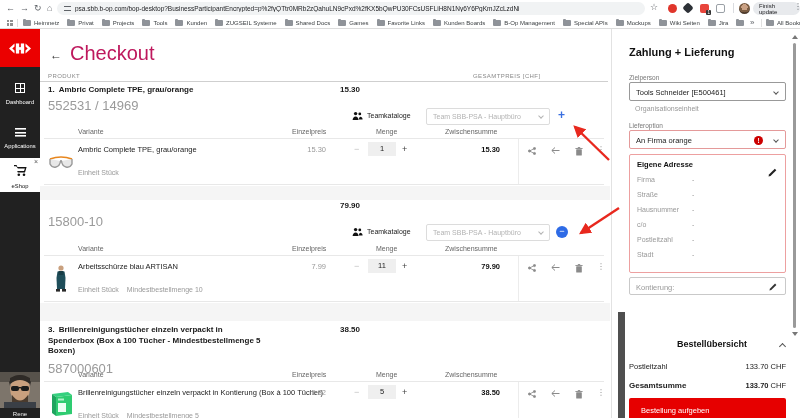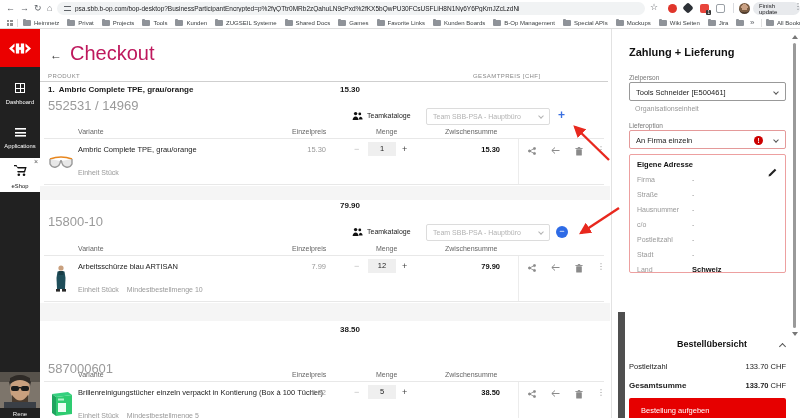--- a/index.html
+++ b/index.html
@@ -424,21 +424,21 @@
           <rect x="10.5" y="7" width="5" height="4" fill="#173c46"></rect>
           <rect x="8" y="25" width="4" height="2.6" fill="#2a2a2a"></rect>
           <rect x="14" y="25" width="4" height="2.6" fill="#2a2a2a"></rect>
         </svg>
         <span class="v-name">Arbeitsschürze blau ARTISAN</span>
         <span class="v-unit">
           <span>Einheit Stück</span><span class="min">Mindestbestellmenge 10</span>
         </span>
         <span class="v-price">7.99</span>
         <span class="v-minus">−</span>
-        <span class="v-qty">12</span>
+        <span class="v-qty">11</span>
         <span class="v-plus">+</span>
         <span class="v-sub">79.90</span>
         <span class="v-div"></span>
         <svg class="v-ico" style="left:484px" width="8" height="8" viewBox="0 0 8 8">
           <g stroke="#8a8a8a" stroke-width="0.8" fill="#8a8a8a">
               <line x1="6.5" y1="1.5" x2="1.5" y2="4"></line>
               <line x1="1.5" y1="4" x2="6.5" y2="6.5"></line>
               <circle cx="6.5" cy="1.5" r="1.1"></circle>
               <circle cx="1.5" cy="4" r="1.1"></circle>
               <circle cx="6.5" cy="6.5" r="1.1"></circle>
@@ -454,20 +454,23 @@
               <rect x="2.8" y="0" width="2.4" height="0.9"></rect>
             </g>
         </svg>
         <span class="v-dots">⋮</span>
       </div>
     </div>
 
     <div class="gray-gap" style="top:274px;height:18px"></div>
 
     <div class="pblock" style="top:296px;height:122px">
+      <div class="p-title">
+        <span class="idx">3.</span><span>Brillenreinigungstücher einzeln verpackt in Spenderbox (Box à 100 Tücher - Mindestbestellmenge 5 Boxen)</span>
+      </div>
       <span class="p-price">38.50</span>
       <span class="p-ref" style="top:36px">587000601</span>
       <div class="col-heads" style="top:46px">
         <span class="ch-var">Variante</span>
         <span class="ch-ep">Einzelpreis</span>
         <span class="ch-me">Menge</span>
         <span class="ch-zs">Zwischensumme</span>
       </div>
       <div class="vcard" style="top:56px">
         <svg class="v-img" viewBox="0 0 26 28">
@@ -514,21 +517,21 @@
   <div class="panel">
     <span class="pn-title">Zahlung + Lieferung</span>
     <span class="pn-lab" style="top:45px">Zielperson</span>
     <div class="pn-select" style="top:53px">
       <span class="val">Tools Schneider [E500461]</span>
       <span class="chev"></span>
     </div>
     <span class="pn-lab org-lab">Organisationseinheit</span>
     <span class="pn-lab" style="top:93px">Lieferoption</span>
     <div class="pn-select error" style="top:101px">
-      <span class="val">An Firma einzeln</span>
+      <span class="val">An Firma orange</span>
       <span class="err-badge">!</span>
       <span class="chev"></span>
     </div>
     <div class="addr-box">
       <div class="addr-title">Eigene Adresse</div>
       <div>
           <div class="addr-row">
             <span class="addr-lab">Firma</span>
             <span class="addr-val">-</span>
           </div>
@@ -545,27 +548,29 @@
             <span class="addr-val">-</span>
           </div>
           <div class="addr-row">
             <span class="addr-lab">Postleitzahl</span>
             <span class="addr-val">-</span>
           </div>
           <div class="addr-row">
             <span class="addr-lab">Stadt</span>
             <span class="addr-val">-</span>
           </div>
-          <div class="addr-row">
-            <span class="addr-lab">Land</span>
-            <span class="addr-val filled">Schweiz</span>
-          </div>
         </div>
       <svg class="addr-pencil" width="9" height="9" viewBox="0 0 9 9">
         <path d="M0.5 8.5 L1 6.5 L6.8 0.7 L8.3 2.2 L2.5 8 Z" fill="#222"></path>
+      </svg>
+    </div>
+    <div class="konto-box">
+      <span class="konto-lab">Kontierung:</span>
+      <svg class="konto-pencil" width="8" height="8" viewBox="0 0 9 9">
+        <path d="M0.5 8.5 L1 6.5 L6.8 0.7 L8.3 2.2 L2.5 8 Z" fill="#333"></path>
       </svg>
     </div>
 
     <div class="dark-bar"></div>
 
     <span class="sum-title">Bestellübersicht</span>
     <span class="sum-collapse"></span>
     <div class="sum-row" style="top:333px">
       <span class="lab">Postleitzahl</span>
       <span class="amt"><span class="num">133.70</span> <span>CHF</span></span>

